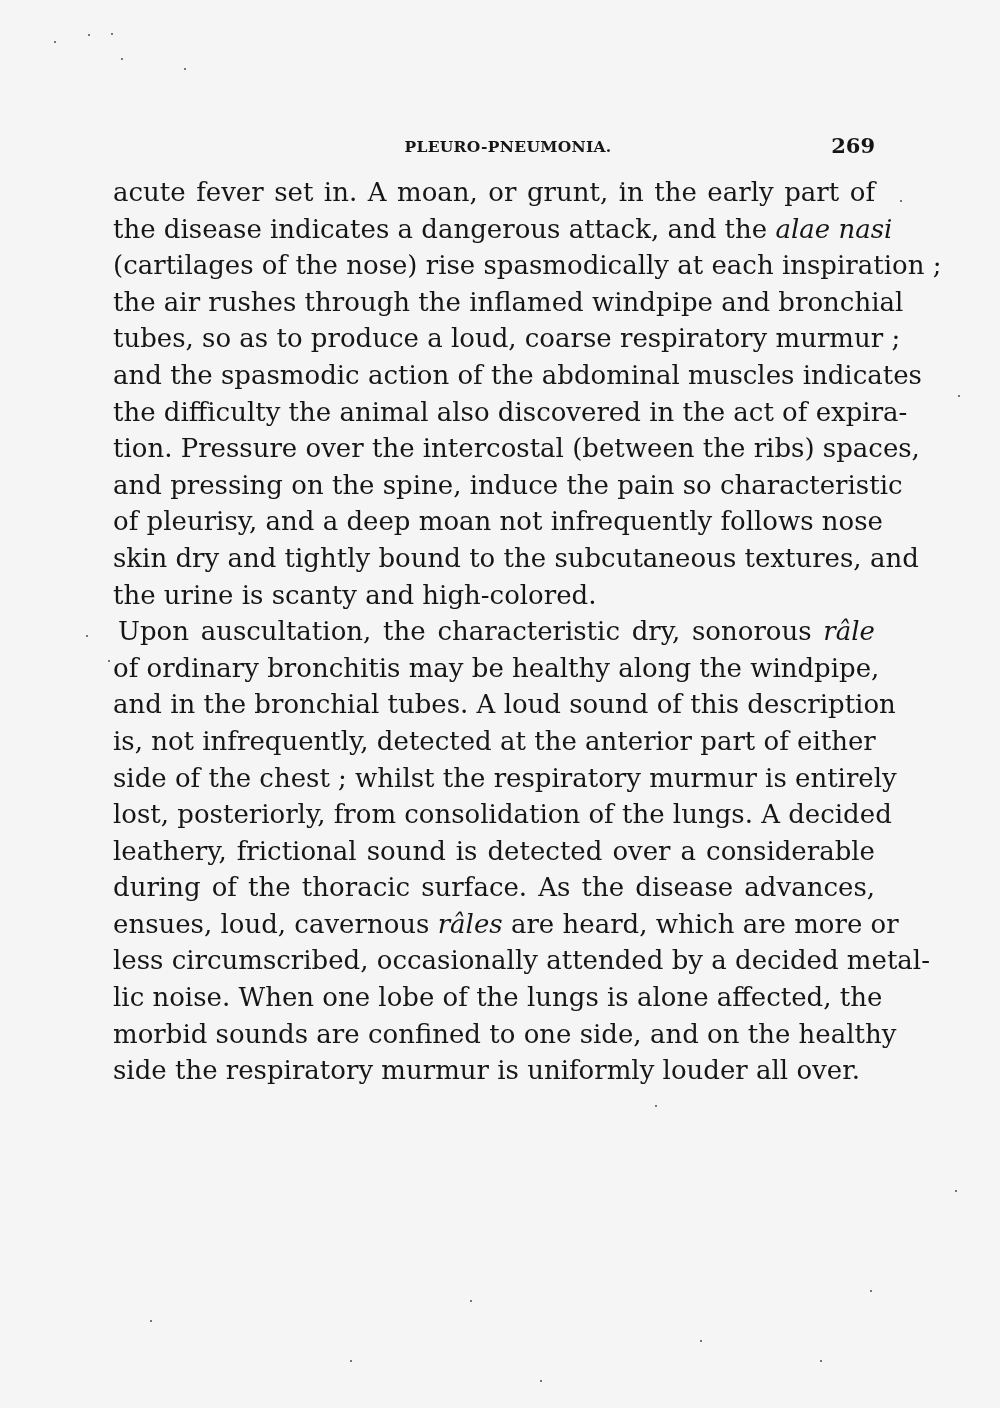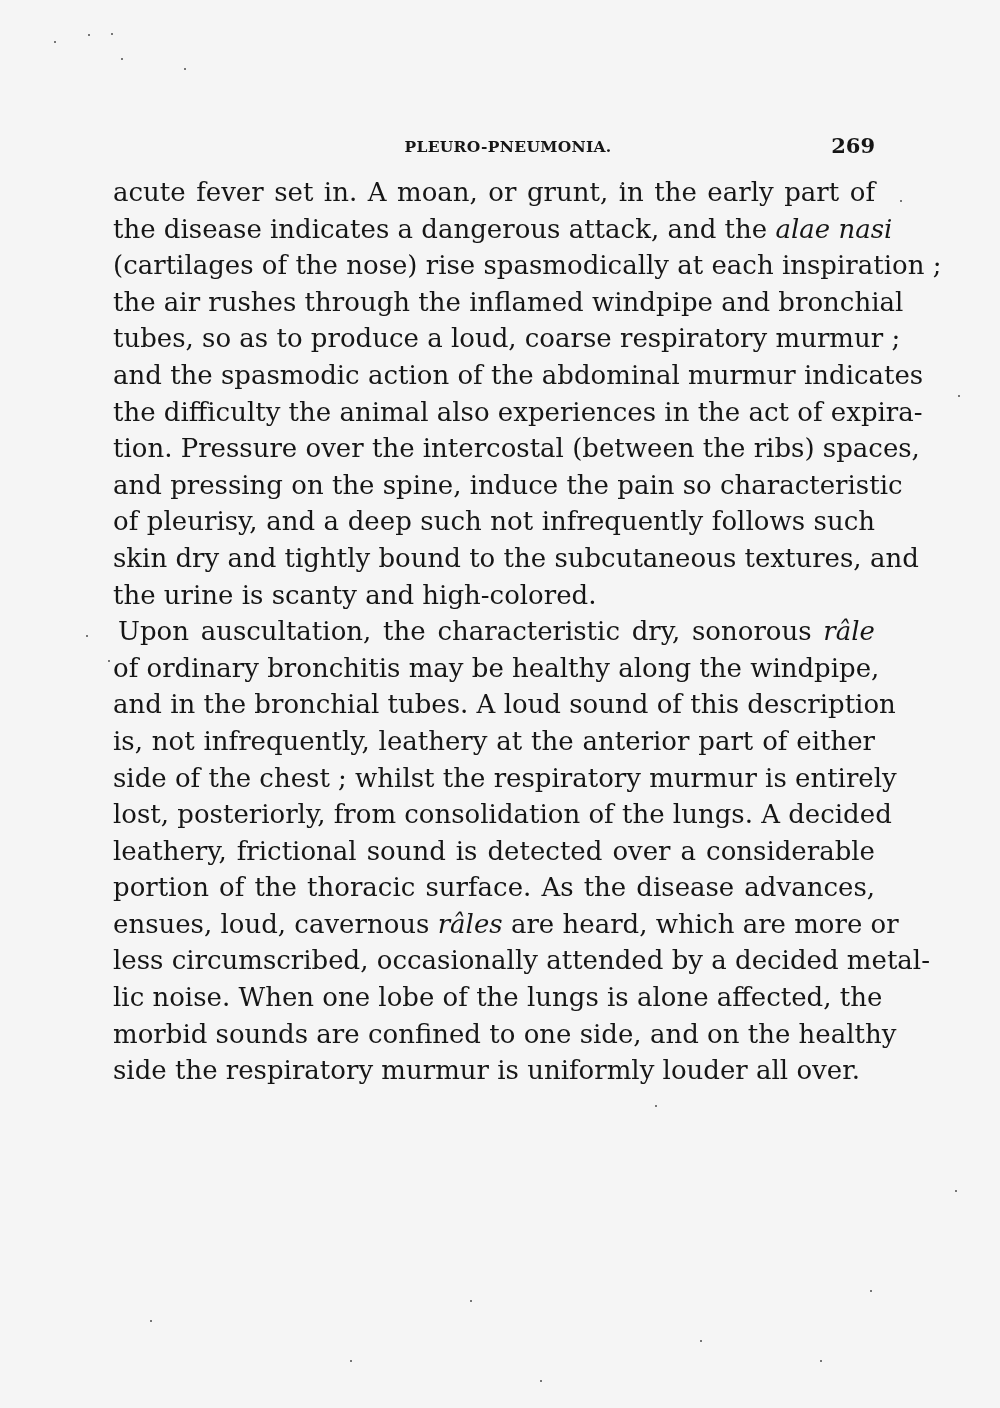--- a/index.html
+++ b/index.html
@@ -84,37 +84,37 @@
     <span class="page-number">269</span>
   </div>
 
   <div class="body-text">
     <div id="p0" class="paragraph">
         <span class="line">acute fever set in.  A moan, or grunt, in the early part of</span>
         <span class="line">the disease indicates a dangerous attack, and the <em>alae nasi</em></span>
         <span class="line">(cartilages of the nose) rise spasmodically at each inspiration ;</span>
         <span class="line">the air rushes through the inflamed windpipe and bronchial</span>
         <span class="line">tubes, so as to produce a loud, coarse respiratory murmur ;</span>
-        <span class="line">and the spasmodic action of the abdominal murmur indicates</span>
-        <span class="line">the difficulty the animal also experiences in the act of expira-</span>
+        <span class="line">and the spasmodic action of the abdominal muscles indicates</span>
+        <span class="line">the difficulty the animal also discovered in the act of expira-</span>
         <span class="line">tion.  Pressure over the intercostal (between the ribs) spaces,</span>
         <span class="line">and pressing on the spine, induce the pain so characteristic</span>
-        <span class="line">of pleurisy, and a deep such not infrequently follows such</span>
+        <span class="line">of pleurisy, and a deep moan not infrequently follows nose</span>
         <span class="line">skin dry and tightly bound to the subcutaneous textures, and</span>
         <span class="line last">the urine is scanty and high-colored.</span>
       </div>
     <div id="p1" class="paragraph">
         <span class="line indent">Upon auscultation, the characteristic dry, sonorous <em>râle</em></span>
         <span class="line">of ordinary bronchitis may be healthy along the windpipe,</span>
         <span class="line">and in the bronchial tubes.  A loud sound of this description</span>
-        <span class="line">is, not infrequently, leathery at the anterior part of either</span>
+        <span class="line">is, not infrequently, detected at the anterior part of either</span>
         <span class="line">side of the chest ; whilst the respiratory murmur is entirely</span>
         <span class="line">lost, posteriorly, from consolidation of the lungs.  A decided</span>
         <span class="line">leathery, frictional sound is detected over a considerable</span>
-        <span class="line">portion of the thoracic surface.  As the disease advances,</span>
+        <span class="line">during of the thoracic surface.  As the disease advances,</span>
         <span class="line">ensues, loud, cavernous <em>râles</em> are heard, which are more or</span>
         <span class="line">less circumscribed, occasionally attended by a decided metal-</span>
         <span class="line">lic noise.  When one lobe of the lungs is alone affected, the</span>
         <span class="line">morbid sounds are confined to one side, and on the healthy</span>
         <span class="line last">side the respiratory murmur is uniformly louder all over.</span>
       </div>
   </div>
 <div class="speck" style="left: 54px; top: 41px;"></div>
     <div class="speck" style="left: 88px; top: 34px;"></div>
     <div class="speck" style="left: 111px; top: 33px;"></div>

